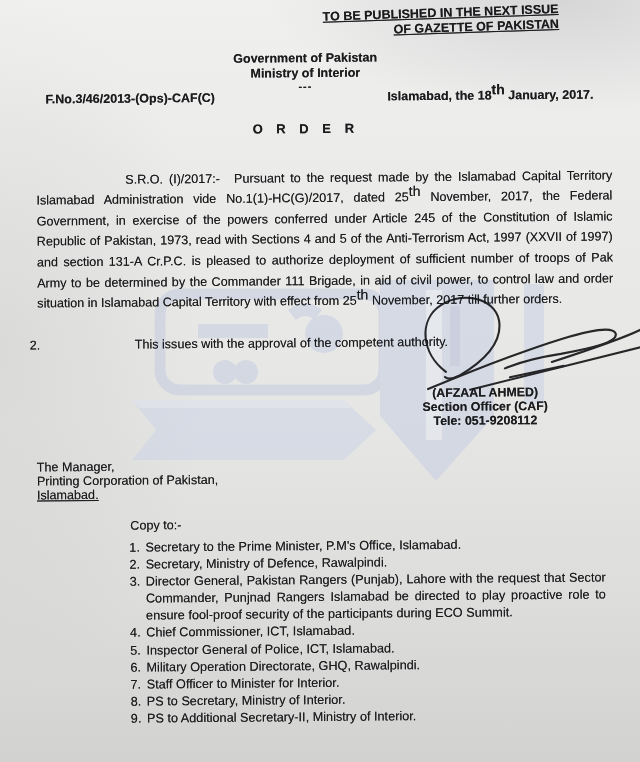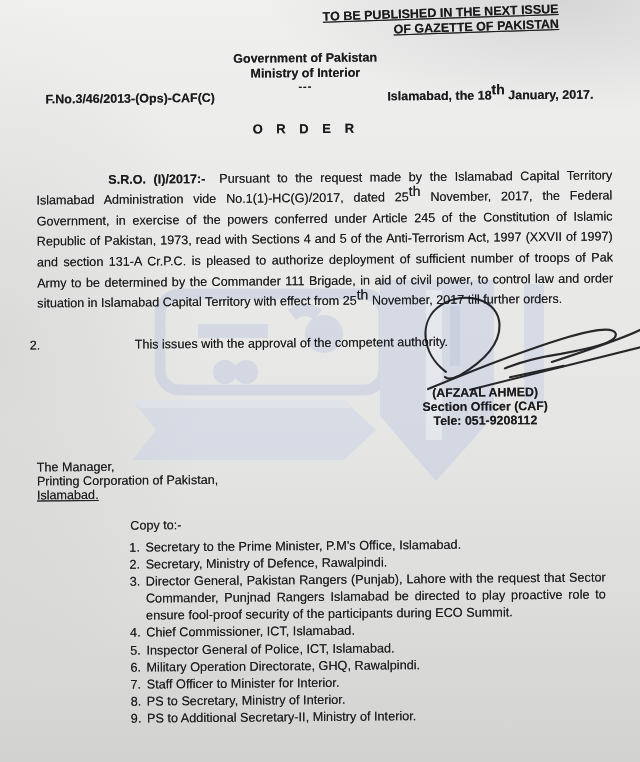--- a/index.html
+++ b/index.html
@@ -35,21 +35,21 @@
   sup{font-size:14px;vertical-align:super;line-height:0;}
   
   .order-title{position:absolute;top:119px;left:0;width:616px;text-align:center;}
   .order-title span{font-size:13px;font-weight:bold;letter-spacing:5px;}
   
   .para1{
     position:absolute;top:155px;left:38px;width:576px;
     font-size:12.6px;line-height:20.6px;text-align:justify;text-indent:72px;
     font-weight:500;
   }
-  .para1 .lead{font-weight:bold;margin-right:14px;}
+  .para1 .lead{font-weight:normal;margin-right:14px;margin-left:17px;}
   
   .para2{position:absolute;top:336px;left:0;width:640px;font-size:12.6px;}
   .para2 .num{position:absolute;left:30px;top:0;}
   .para2 .txt{position:absolute;left:135px;top:0;}
   
   .sig-svg{position:absolute;left:412px;top:293px;width:232px;height:106px;}
   .sig-block{position:absolute;left:392px;top:387px;width:186px;text-align:center;
     font-size:12.4px;line-height:14.2px;font-weight:bold;}
   
   .addressee{position:absolute;top:459px;left:36px;font-size:12.6px;line-height:13.8px;font-weight:500;}

